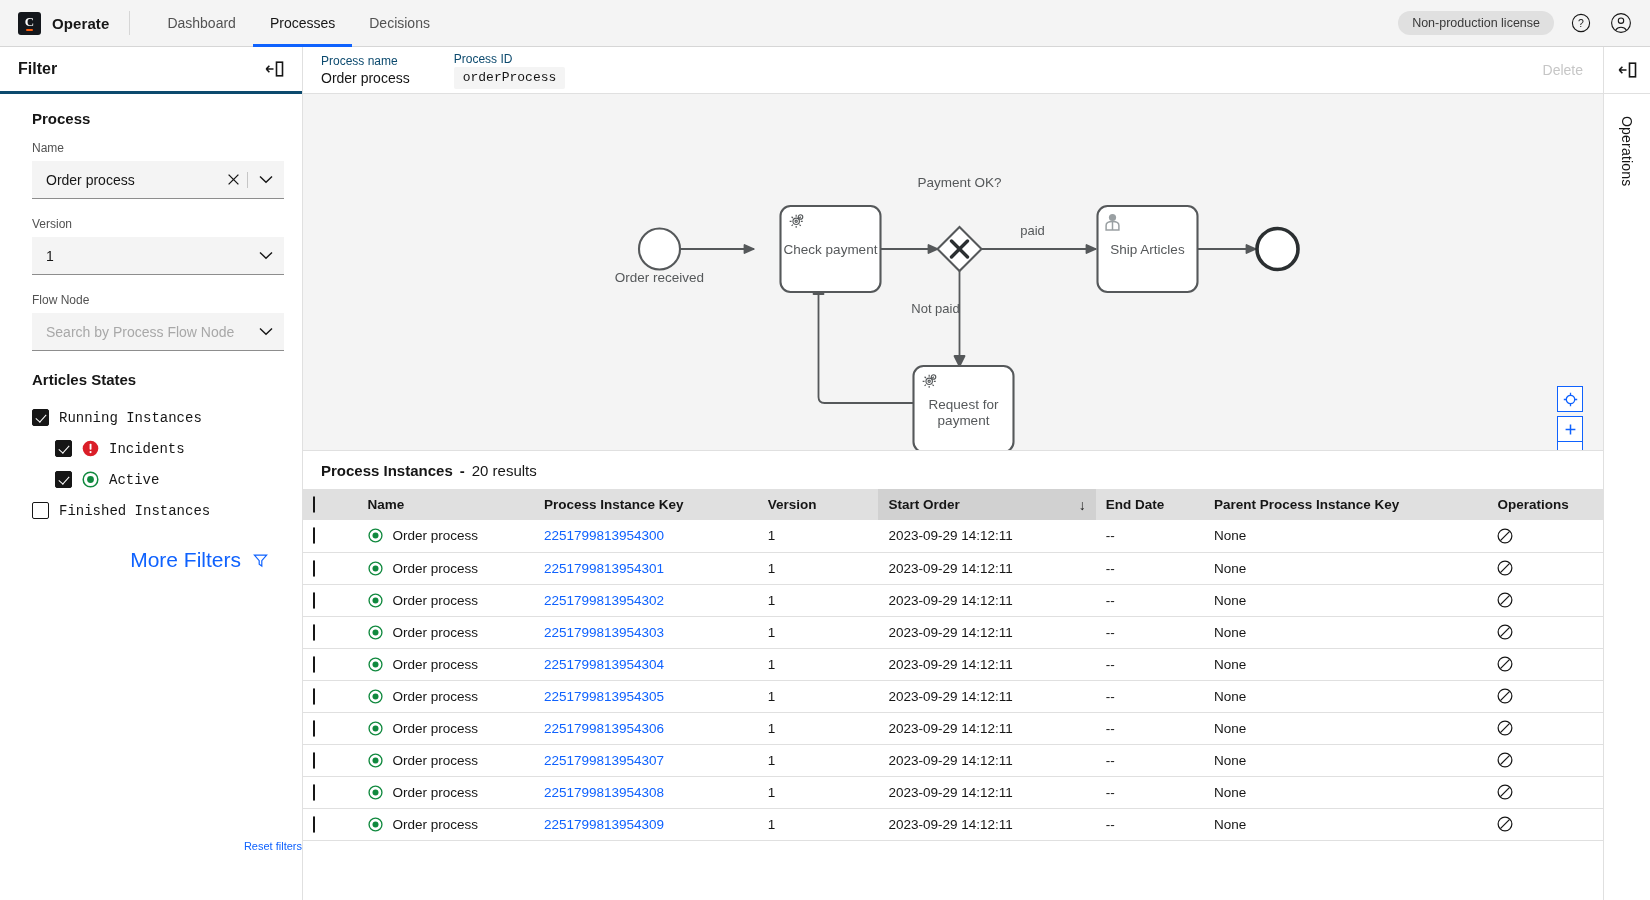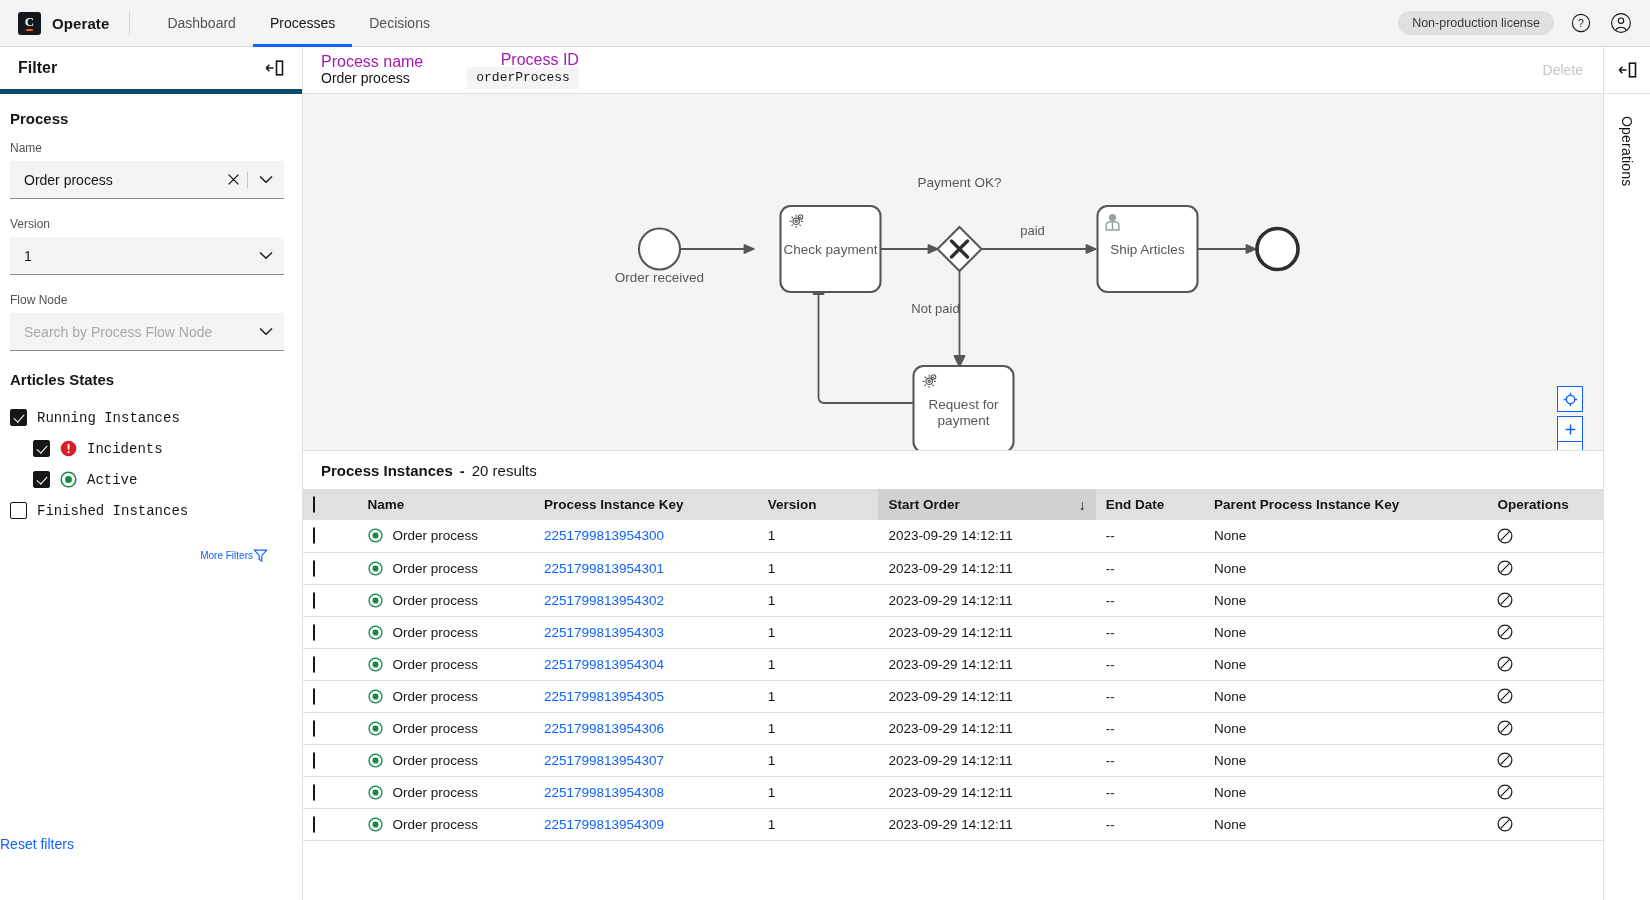--- a/index.html
+++ b/index.html
@@ -89,29 +89,29 @@
     background: #fff;
     border-right: 1px solid #e0e0e0;
     display: flex; flex-direction: column;
     flex-shrink: 0;
     position: relative;
   }
   .sidebar-head {
     height: 47px;
     display: flex; align-items: center;
     padding: 0 17px 0 18px;
-    border-bottom: 5px solid #0c4a6e;
+    border-bottom: 3px solid #0c4a6e;
   }
   .sidebar-title { font-size: 16px; font-weight: 700; }
   .collapse-btn {
     margin-left: auto; cursor: pointer;
     display: flex; align-items: center; justify-content: center;
     width: 22px; height: 22px;
   }
-  .sidebar-body { padding: 16px 18px 0 10px; flex: 1; overflow: hidden; position: relative;}
+  .sidebar-body { padding: 16px 18px 0 32px; flex: 1; overflow: hidden; position: relative;}
   .sec-title { font-size: 15px; font-weight: 700; margin-bottom: 14px; }
   .field-label { font-size: 12px; color: #525252; margin-bottom: 6px; }
   .field { margin-bottom: 18px; }
   .combo {
     background: #f4f4f4;
     border-bottom: 1px solid #8d8d8d;
     height: 38px;
     display: flex; align-items: center;
     padding: 0 0 0 14px;
     cursor: pointer;
@@ -152,53 +152,53 @@
     left: 5px; top: 2px;
     width: 5px; height: 9px;
     border: solid #fff;
     border-width: 0 1.7px 1.7px 0;
     transform: rotate(42deg);
   }
   .cb-label { font-size: 14px; color: #161616; }
   .state-ico { width: 17px; height: 17px; flex-shrink: 0; }
   .more-filters {
     display: flex; align-items: center; justify-content: flex-end;
-    gap: 0;
+    gap: 12px;
     color: #0f62fe;
-    font-size: 10px;
+    font-size: 21px;
     cursor: pointer;
     margin-top: 22px;
     padding-right: 16px;
   }
   .reset-filters {
     position: absolute;
     left: 0; right: 0;
     bottom: 48px;
-    text-align: left;
+    text-align: right;
     color: #0f62fe;
-    font-size: 14px;
+    font-size: 11px;
     cursor: pointer;
   }
 
   
   .main {
     flex: 1;
     display: flex; flex-direction: column;
     min-width: 0;
     background: #f4f4f4;
   }
   .panel-head {
     height: 47px;
     background: #fff;
     border-bottom: 1px solid #e0e0e0;
     display: flex; align-items: center;
     padding: 0 20px 0 18px;
   }
   .meta-block { margin-right: 44px; }
-  .meta-label { font-size: 16px; color: #a21caf; line-height: 15px; text-align: right; }
+  .meta-label { font-size: 12px; color: #0c4a6e; line-height: 15px; }
   .meta-value { font-size: 14px; color: #161616; line-height: 18px; }
   .pid-chip {
     background: #f4f4f4;
     font-family: "Liberation Mono", monospace;
     font-size: 13px;
     padding: 2px 9px;
     border-radius: 2px;
     display: inline-block;
   }
   .delete-btn {

